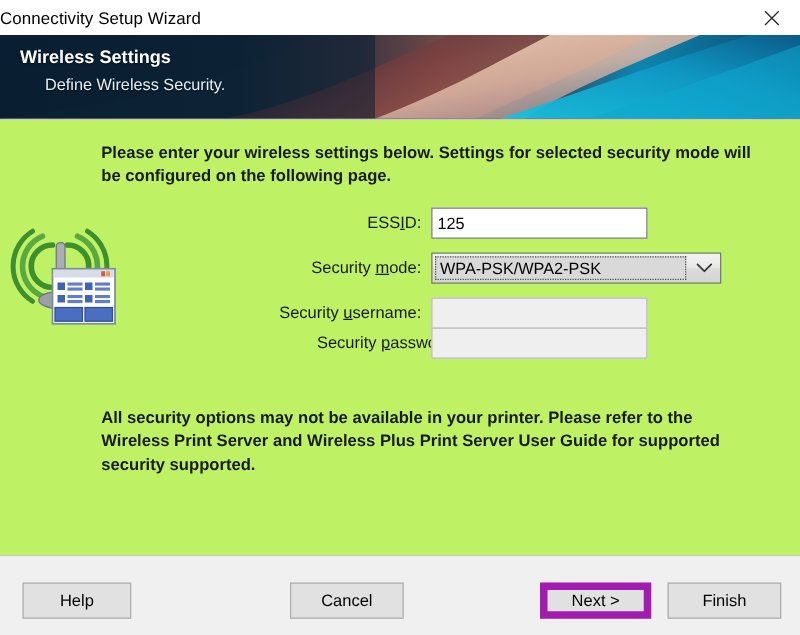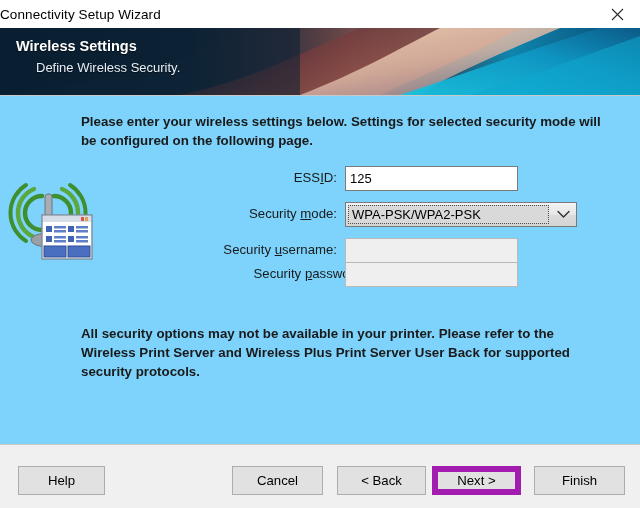--- a/index.html
+++ b/index.html
@@ -86,21 +86,21 @@
     left: 0; top: 95px;
     width: 640px; height: 1px;
     background: #c8c8c8;
   }
 
   
   #body-area {
     position: absolute;
     left: 0; top: 96px;
     width: 640px; height: 348px;
-    background: #7dd3fc;
+    background: #bef264;
   }
 
   #intro-text {
     position: absolute;
     left: 81px; top: 16px;
     width: 520px;
     font-size: 13.3px;
     font-weight: bold;
     color: #1a1a1a;
     line-height: 19px;
@@ -379,25 +379,24 @@
         <input class="text-input disabled" id="security-username-input" type="text" disabled="" value="" style="">
       </div>
 
       <div class="form-row" style="top:96px;padding-left:28px;">
         <div class="form-label"><span>Security </span><u>p</u><span>assword:</span></div>
         <input class="text-input disabled" id="security-password-input" type="text" disabled="" value="" style="">
       </div>
 
     </div>
 
-    <div id="notice-text">All security options may not be available in your printer. Please refer to the Wireless Print Server and Wireless Plus Print Server User Back for supported security protocols.</div>
+    <div id="notice-text">All security options may not be available in your printer. Please refer to the Wireless Print Server and Wireless Plus Print Server User Guide for supported security supported.</div>
   </div>
 
   <div id="footer-rule"></div>
   <div id="footer">
     <button class="wizard-button" id="btn-help">Help</button>
     <button class="wizard-button" id="btn-cancel">Cancel</button>
-    <button class="wizard-button" id="btn-back">&lt; Back</button>
     <button class="wizard-button default-button" id="btn-next">Next &gt;</button>
     <button class="wizard-button" id="btn-finish">Finish</button>
   </div>
 
 </div>
 
 </body></html>

